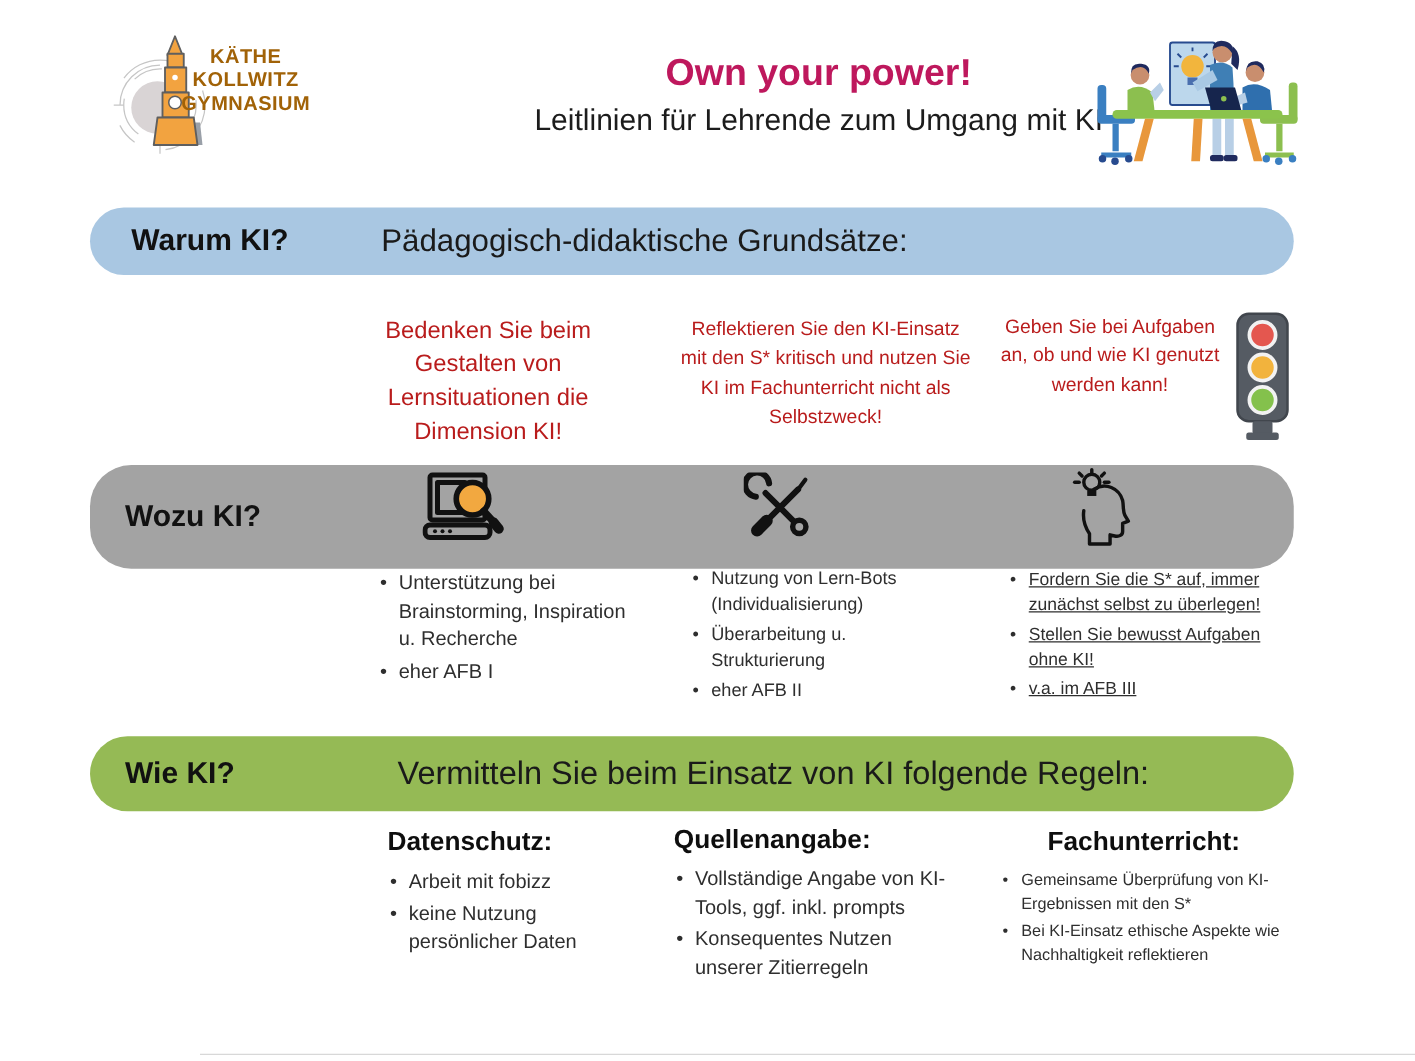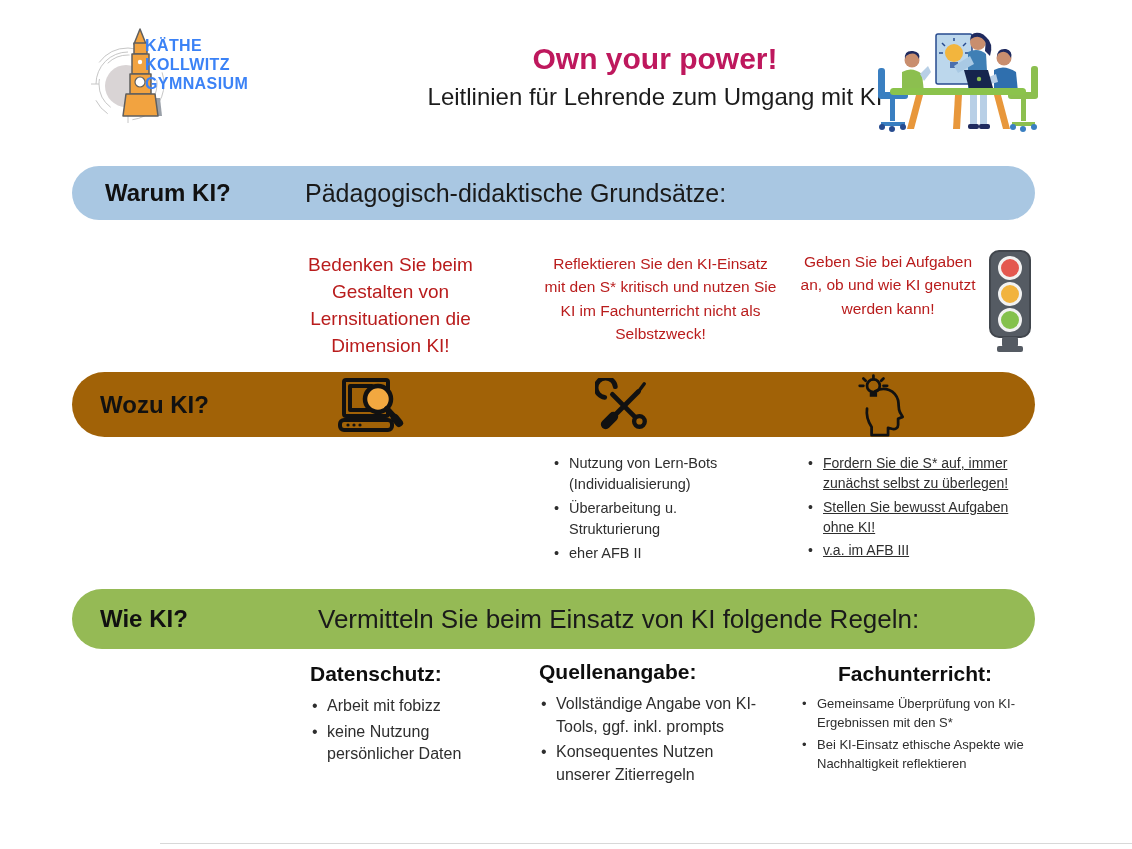--- a/index.html
+++ b/index.html
@@ -53,21 +53,21 @@
         <polygon points="52,3 58,18 46,18"></polygon>
         <rect x="46" y="17" width="13" height="11"></rect>
         <rect x="44" y="28" width="17" height="20"></rect>
         <rect x="42" y="48" width="21" height="20"></rect>
         <polygon points="38,68 67,68 70,90 35,90"></polygon>
       </g>
       <circle cx="52" cy="56" r="5" fill="#ffffff" stroke="#5f5f5f" stroke-width="1.2"></circle>
       <circle cx="52" cy="36" r="2.2" fill="#ffffff"></circle>
     </svg>
   </div>
-  <div class="abs logo-text" style="left: 145px; top: 36px; color: #3b82f6;">
+  <div class="abs logo-text" style="left: 145px; top: 36px; color: #a16207; text-align: center;">
     <div>KÄTHE</div>
     <div>KOLLWITZ</div>
     <div>GYMNASIUM</div>
   </div>
 
   <div class="abs title-block" style="left:280px; top:42px; width:750px;">
     <div class="main-title">Own your power!</div>
     <div class="sub-title">Leitlinien für Lehrende zum Umgang mit KI</div>
   </div>
 
@@ -146,21 +146,21 @@
     <svg width="46" height="104" viewBox="0 0 46 104">
       <rect x="3" y="2" width="40" height="86" rx="9" fill="#555b63" stroke="#41464d" stroke-width="2"></rect>
       <circle cx="23" cy="19" r="10.5" stroke="#f2f2f2" stroke-width="3" style="fill: rgb(228, 87, 79);"></circle>
       <circle cx="23" cy="45" r="10.5" stroke="#f2f2f2" stroke-width="3" style="fill: rgb(242, 179, 61);"></circle>
       <circle cx="23" cy="71" r="10.5" stroke="#f2f2f2" stroke-width="3" style="fill: rgb(132, 193, 76);"></circle>
       <rect x="15" y="88" width="16" height="10" rx="2" fill="#555b63"></rect>
       <rect x="10" y="97" width="26" height="6" rx="2" fill="#555b63"></rect>
     </svg>
   </div>
 
-  <div class="abs banner" style="top: 372px; height: 65px; background-color: #a16207;">
+  <div class="abs banner" style="top: 372px; height: 83px; background-color: #a3a3a3;">
     <span class="banner-label" style="left:28px;">Wozu KI?</span>
 
     <span class="banner-icon" style="left:266px; top:3px;">
       <svg width="66" height="60" viewBox="0 0 66 60">
         <g fill="none" stroke="#111" stroke-width="4" stroke-linejoin="round">
           <rect x="6" y="5" width="44" height="36" rx="2"></rect>
           <rect x="12" y="11" width="22" height="24"></rect>
           <rect x="2" y="45" width="52" height="10" rx="4"></rect>
         </g>
         <circle cx="10" cy="50" r="1.6" fill="#111"></circle>
@@ -194,20 +194,24 @@
           <line x1="13" y1="6" x2="15.5" y2="8.5"></line>
           <line x1="35" y1="6" x2="32.5" y2="8.5"></line>
           <line x1="9" y1="14" x2="13" y2="14"></line>
           <line x1="39" y1="14" x2="35" y2="14"></line>
         </g>
         <rect x="20" y="21.5" width="8" height="4.5" fill="#111"></rect>
       </svg>
     </span>
   </div>
 
+  <ul class="abs bullets" style="left:302px; top:456px; width:205px; font-size:16px; line-height:1.42;">
+    <li>Unterstützung bei Brainstorming, Inspiration u. Recherche</li>
+    <li>eher AFB I</li>
+  </ul>
 
   <ul class="abs bullets" style="left:552px; top:453px; width:220px; font-size:14.5px; line-height:1.45;">
     <li>Nutzung von Lern-Bots (Individualisierung)</li>
     <li>Überarbeitung u. Strukturierung</li>
     <li>eher AFB II</li>
   </ul>
 
   <ul class="abs bullets" style="left:806px; top:453px; width:215px; font-size:14px; line-height:1.45;text-decoration:underline;">
     <li>Fordern Sie die S* auf, immer zunächst selbst zu überlegen!</li>
     <li>Stellen Sie bewusst Aufgaben ohne KI!</li>

